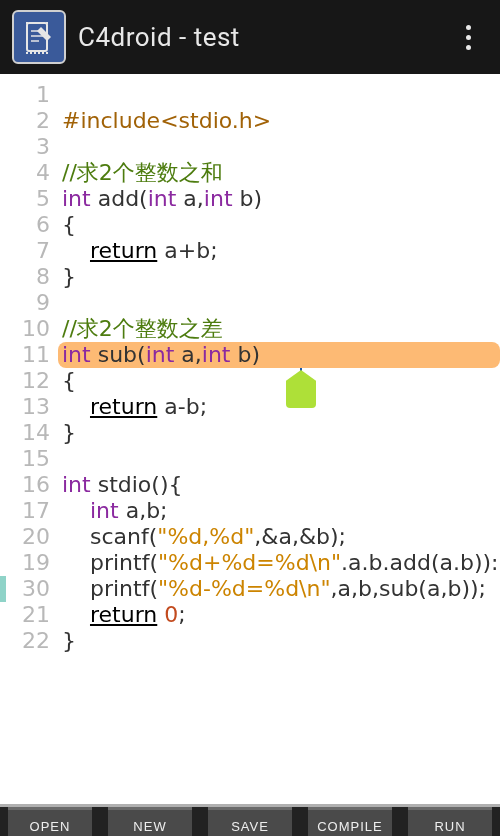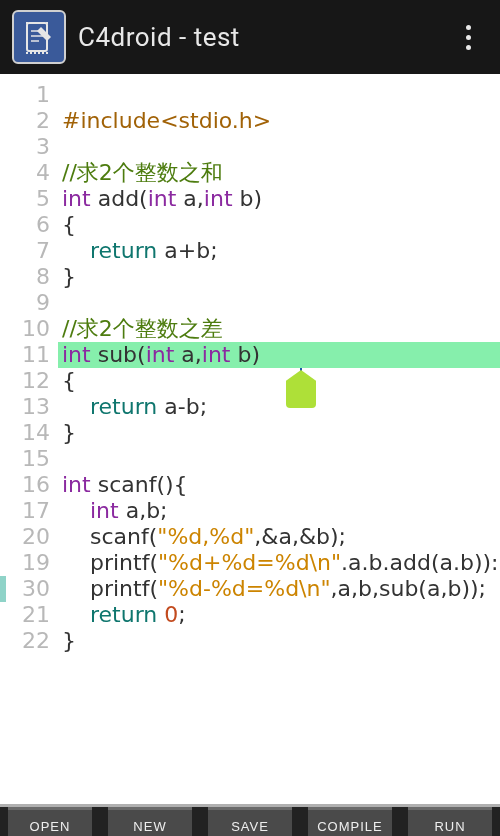--- a/index.html
+++ b/index.html
@@ -11,31 +11,31 @@
   .header .title { font-size: 26px; font-weight: 400; letter-spacing: .5px; flex: 1; }
   .header .menu { width: 40px; height: 40px; display: flex; flex-direction: column; align-items: center; justify-content: center; gap: 5px; cursor: pointer; }
   .header .menu .dot { width: 5px; height: 5px; background: #e8e8e8; border-radius: 50%; }
 
   .editor { flex: 1; position: relative; overflow: hidden; background: #fff; }
   .code-wrap { display: flex; font-family: "DejaVu Sans", "Segoe UI", Arial, sans-serif; font-size: 22px; line-height: 26px; padding-top: 8px; }
   .gutter { width: 58px; text-align: right; color: #b8b8b8; padding-right: 8px; user-select: none; }
   .gutter div { height: 26px; }
   .code { flex: 1; position: relative; }
   .code .line { height: 26px; white-space: pre; padding-left: 4px; position: relative; }
-  .code .line.highlight { background: #86efac; }
+  .code .line.highlight { background: #fdba74; border-radius: 8px; }
   .code .line.indent-hint::before {
     content: ""; position: absolute; left: -58px; top: 0; width: 6px; height: 26px; background: #8fd3c8;
   }
 
   
   .pp { color: #a16207; }       
   .cm { color: #4d7c0f; }       
   .ty { color: #8b2aa0; }       
   .id { color: #333333; }       
-  .kw { color: #0f766e; }       
+  .kw { color: #000000; text-decoration: underline; }       
   .str { color: #cc8400; }      
   .num { color: #c24a1e; }
   .brk { color: #333333; }
 
   .cursor-handle {
     position: absolute;
     width: 30px; height: 38px;
     background: #aee038;
     left: 228px; top: 288px;
     clip-path: polygon(50% 0%, 100% 28%, 100% 100%, 0% 100%, 0% 28%);
@@ -115,21 +115,21 @@
           <div class="line"><span class="brk">{</span></div>
           <div class="line"><span class="id">    </span><span class="kw">return</span><span class="id"> a+b;</span></div>
           <div class="line"><span class="brk">}</span></div>
           <div class="line"></div>
           <div class="line"><span class="cm">//求2个整数之差</span></div>
           <div class="line highlight"><span class="ty">int</span><span class="id"> sub(</span><span class="ty">int</span><span class="id"> a,</span><span class="ty">int</span><span class="id"> b)</span></div>
           <div class="line"><span class="brk">{</span></div>
           <div class="line"><span class="id">    </span><span class="kw">return</span><span class="id"> a-b;</span></div>
           <div class="line"><span class="brk">}</span></div>
           <div class="line"></div>
-          <div class="line"><span class="ty">int</span><span class="id"> scanf(){</span></div>
+          <div class="line"><span class="ty">int</span><span class="id"> stdio(){</span></div>
           <div class="line"><span class="id">    </span><span class="ty">int</span><span class="id"> a,b;</span></div>
           <div class="line"><span class="id">    scanf(</span><span class="str">"%d,%d"</span><span class="id">,&amp;a,&amp;b);</span></div>
           <div class="line"><span class="id">    printf(</span><span class="str">"%d+%d=%d\n"</span><span class="id">.a.b.add(a.b)):</span></div>
           <div class="line indent-hint"><span class="id">    printf(</span><span class="str">"%d-%d=%d\n"</span><span class="id">,a,b,sub(a,b));</span></div>
           <div class="line"><span class="id">    </span><span class="kw">return</span><span class="id"> </span><span class="num">0</span><span class="id">;</span></div>
           <div class="line"><span class="brk">}</span></div>
         </div>
     </div>
   </div>
 

